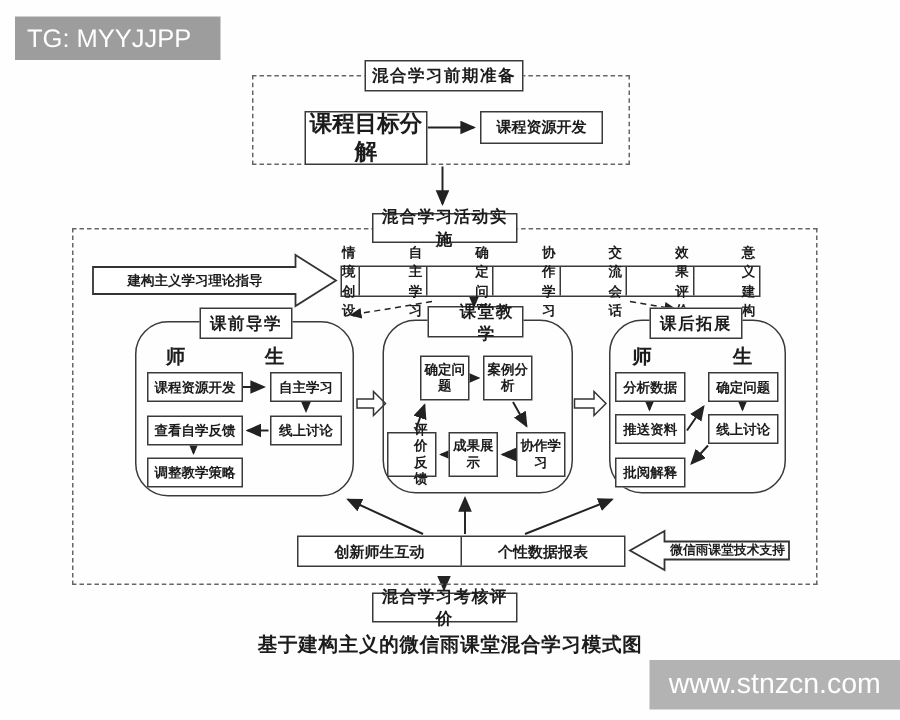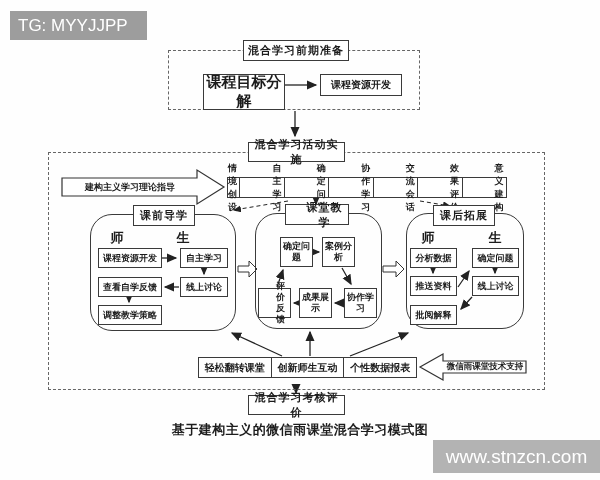--- a/index.html
+++ b/index.html
@@ -151,21 +151,20 @@
   <div class="abs box titlebox" style="left:433px; top:205px; width:62px; height:21px;">课后拓展</div>
   <div class="abs rolelabel" style="left:414px; top:229px; width:28px;">师</div>
   <div class="abs rolelabel" style="left:481px; top:229px; width:28px;">生</div>
   <div class="abs box smallbox" style="left:410px; top:248px; width:47px; height:20px;">分析数据</div>
   <div class="abs box smallbox" style="left:410px; top:276px; width:47px; height:20px;">推送资料</div>
   <div class="abs box smallbox" style="left:410px; top:305px; width:47px; height:20px;">批阅解释</div>
   <div class="abs box smallbox" style="left:472px; top:248px; width:47px; height:20px;">确定问题</div>
   <div class="abs box smallbox" style="left:472px; top:276px; width:47px; height:20px;">线上讨论</div>
 
   <div class="abs row3" style="left:198px; top:357px; width:219px; height:21px;">
-    <div class="cell">轻松翻转课堂</div>
     <div class="cell">创新师生互动</div>
     <div class="cell">个性数据报表</div>
   </div>
   <div class="abs arrowtext" style="left:445px; top:360px; width:80px; height:14px; font-size:8.5px;">微信雨课堂技术支持</div>
 
   <div class="abs box titlebox" style="left:248px; top:395px; width:97px; height:20px;">混合学习考核评价</div>
 
   <div class="abs caption">基于建构主义的微信雨课堂混合学习模式图</div>
 
 </div>

